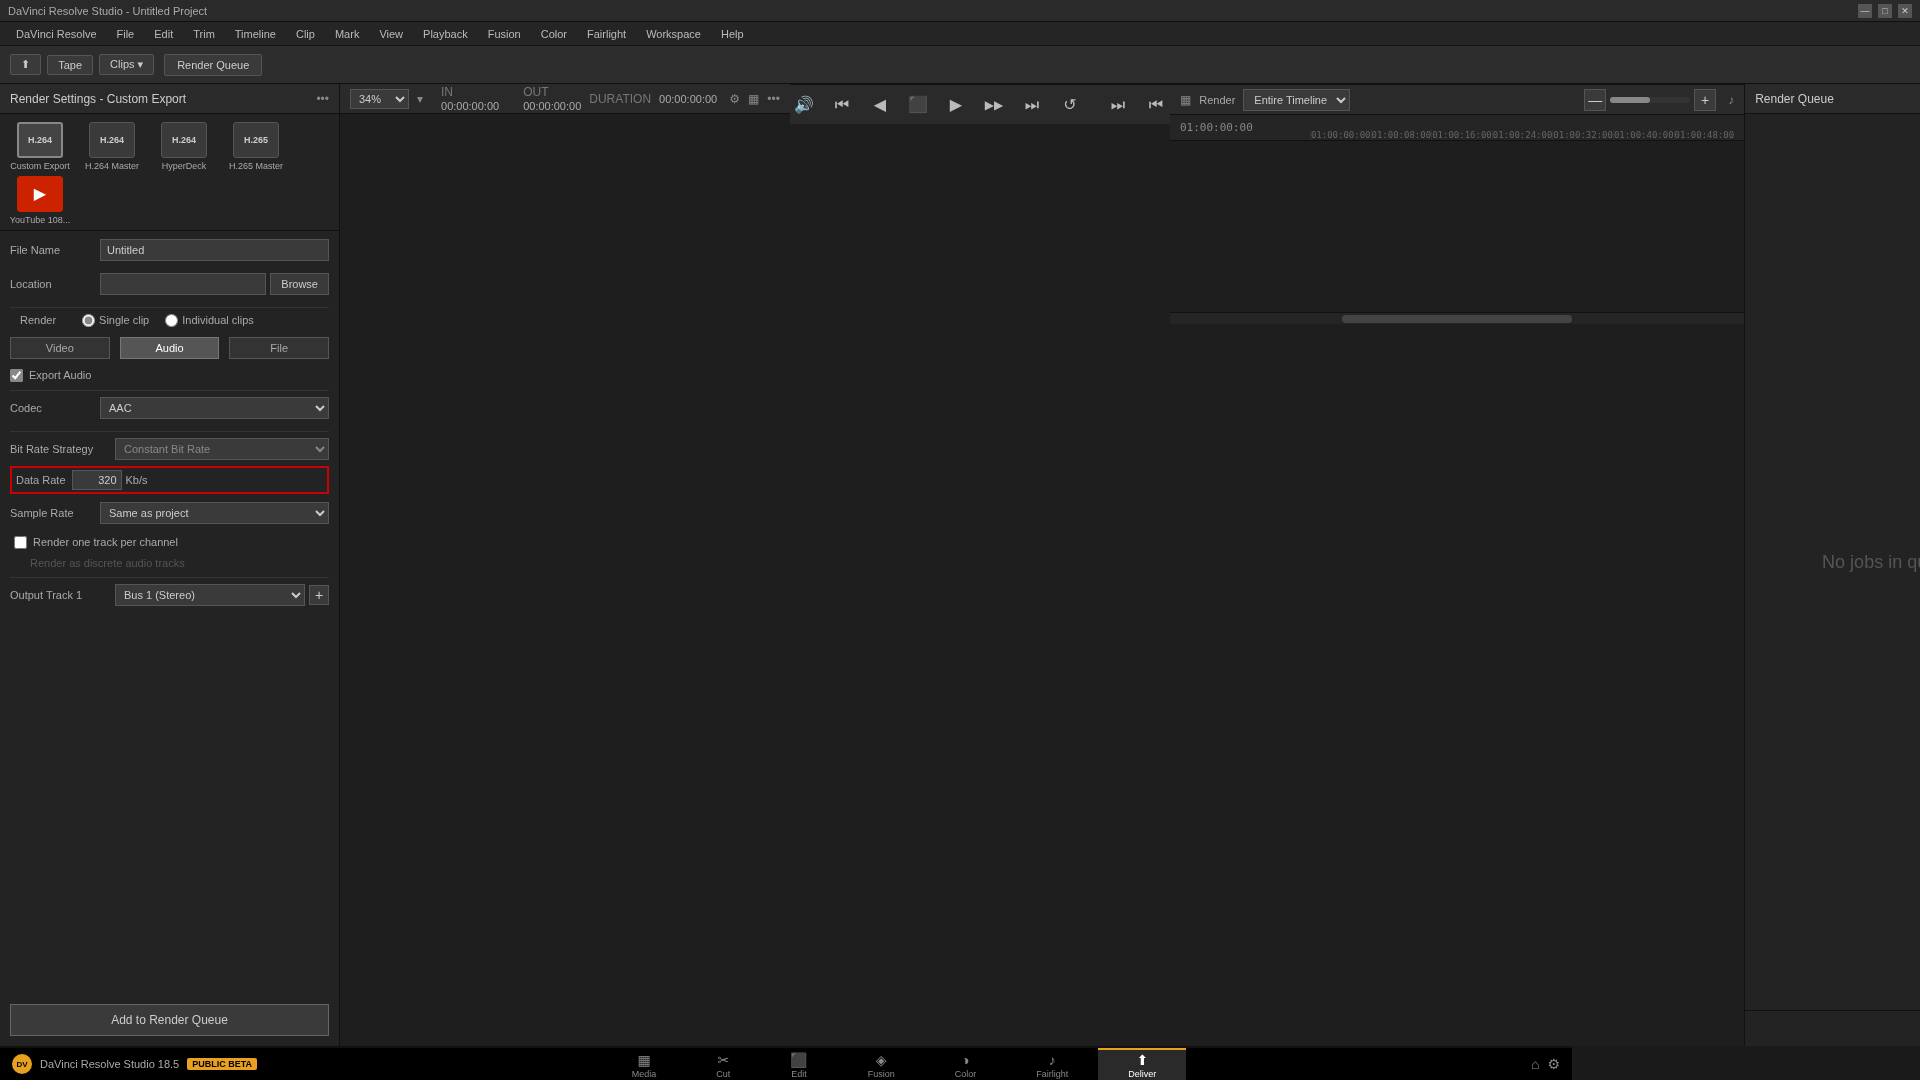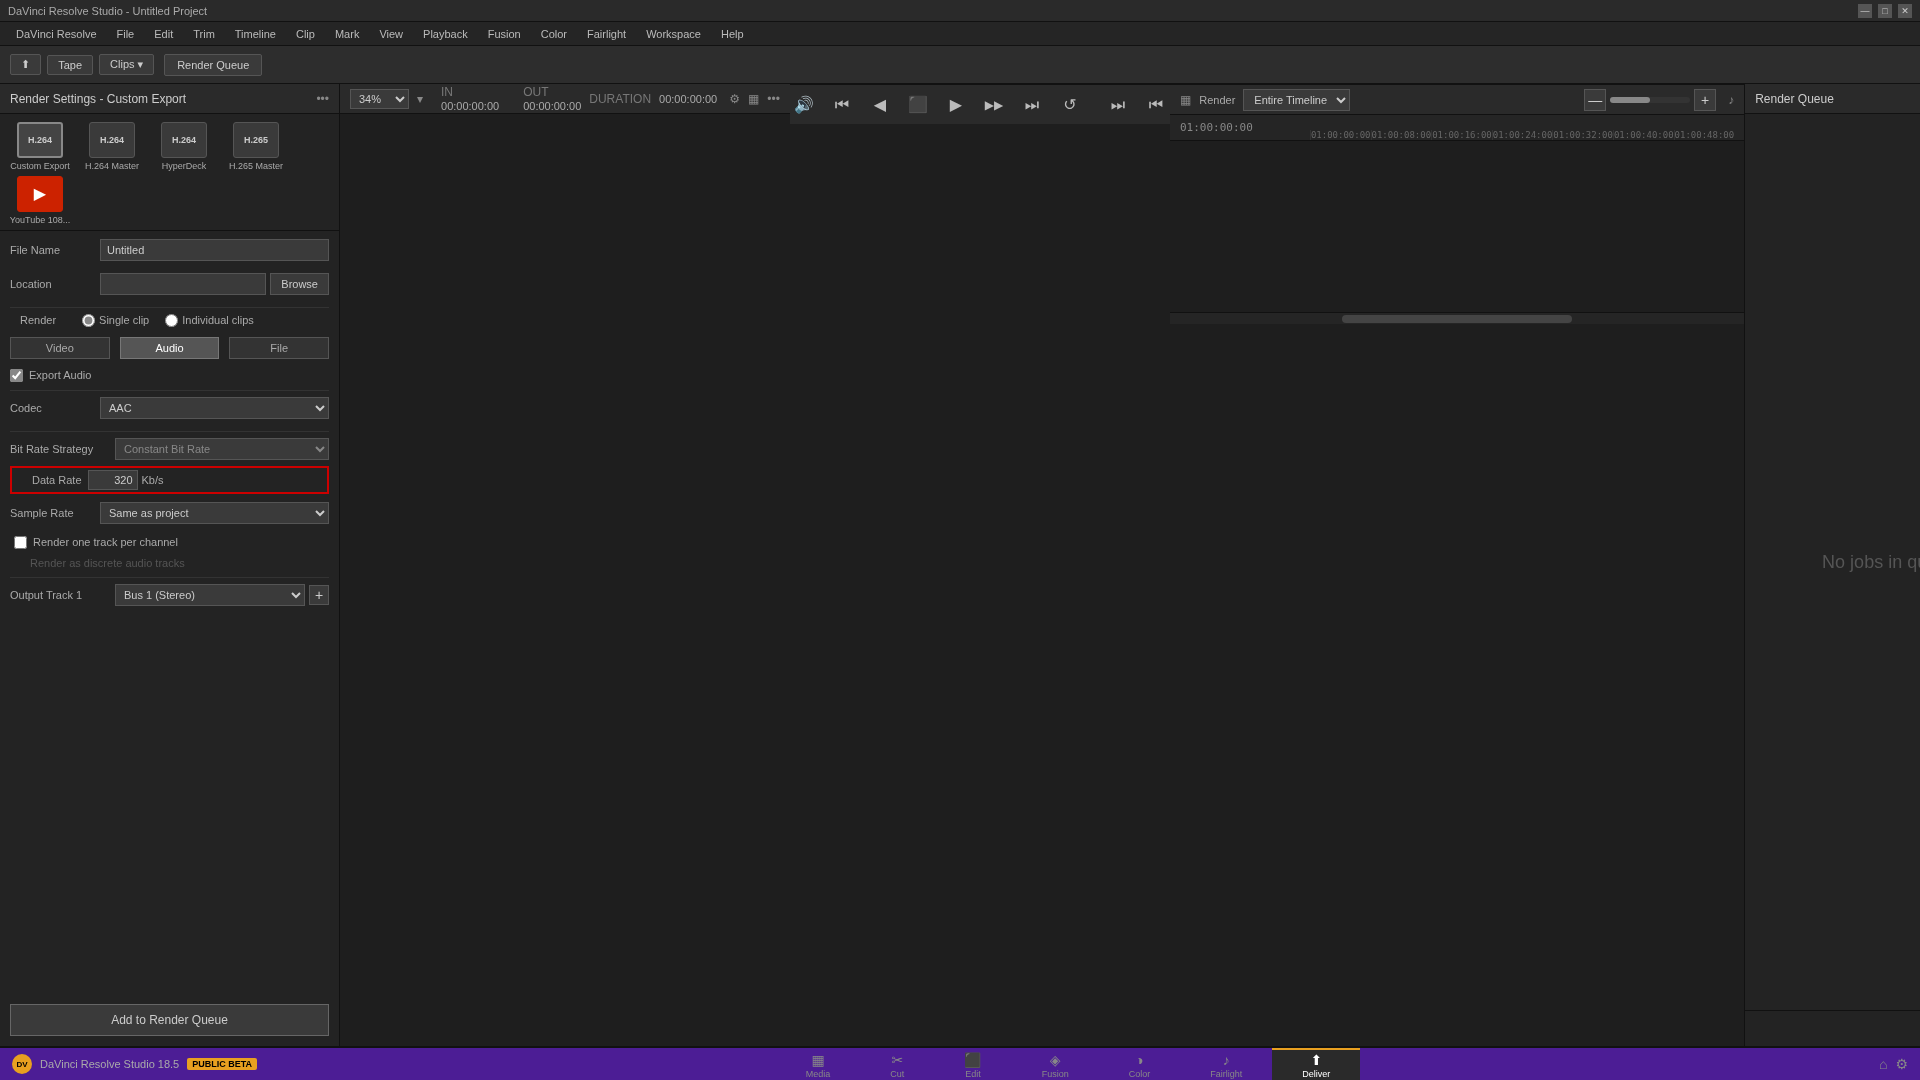--- a/index.html
+++ b/index.html
@@ -300,21 +300,21 @@
       outline: none;
       cursor: pointer;
     }
 
     
     .data-rate-row {
       display: flex;
       align-items: center;
       margin-bottom: 8px;
       border: 2px solid #cc0000;
-      padding: 2px 20px;
+      padding: 2px 4px;
     }
     .data-rate-label {
       font-size: 11px;
       color: #aaa;
       margin-right: 6px;
     }
     .data-rate-input {
       width: 50px;
       background: #3a3a3a;
       border: 1px solid #555;
@@ -613,27 +613,27 @@
       border: 1px solid #666;
       color: #ccc;
       padding: 4px 16px;
       font-size: 11px;
       cursor: pointer;
     }
 
     
     .bottom-bar {
       height: 34px;
-      background: #4c1d95;
+      background: #000000;
       border-top: 2px solid #111;
       display: flex;
       align-items: center;
       position: fixed;
       bottom: 0;
-      width: 1920px;
+      width: 1572px;
     }
     .bottom-left {
       display: flex;
       align-items: center;
       padding: 0 12px;
       gap: 8px;
     }
     .app-logo {
       width: 20px;
       height: 20px;

